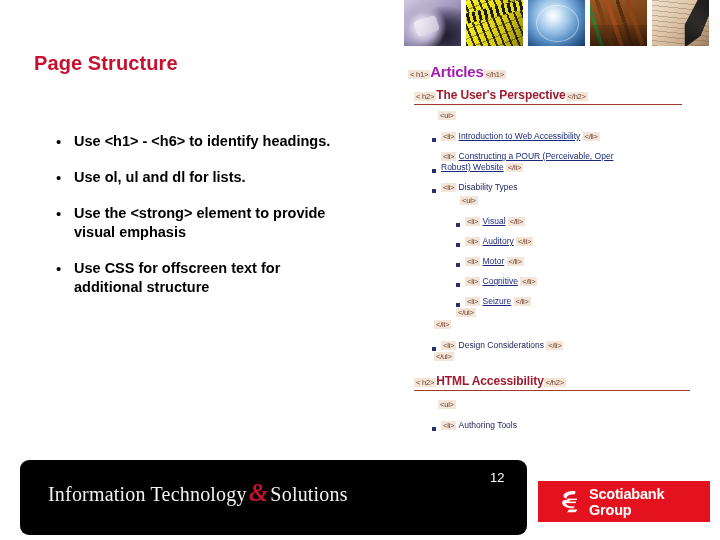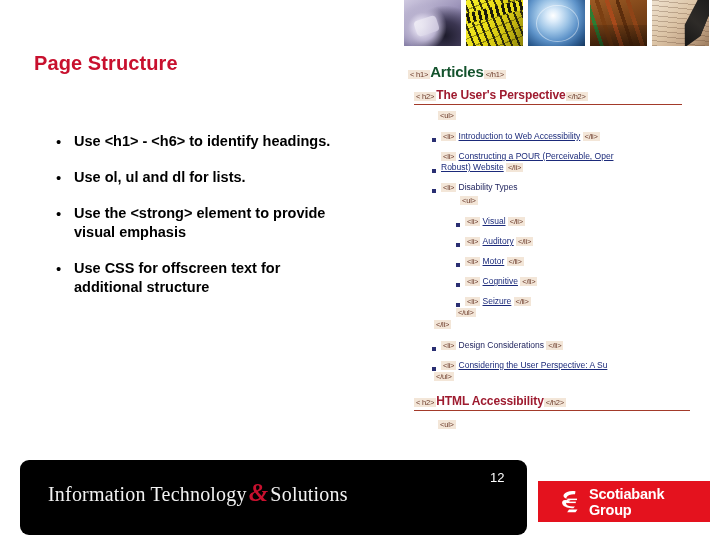--- a/index.html
+++ b/index.html
@@ -163,21 +163,21 @@
     font-size: 7.5px;
     padding: 0 2px;
     letter-spacing: -.2px;
   }
   .code-line { white-space: nowrap; line-height: 12px; }
 
   .h1-line { margin: 2px 0 0 4px; }
   .h1-title {
     font-size: 15px;
     font-weight: bold;
-    color: #14532d;
+    color: #a21caf;
     letter-spacing: -.2px;
   }
   .h2-block { margin: 8px 0 0 10px; }
   .h2-title {
     font-size: 12px;
     font-weight: bold;
     color: #9e1b2f;
     letter-spacing: -.1px;
     text-align: right;
   }
@@ -421,27 +421,20 @@
 
   <div class="li-row">
     <span class="sq"></span>
     <span class="li-body">
       <span class="tag">&lt;li&gt;</span>
       <span class="plain">Design Considerations</span>
       <span class="tag">&lt;/li&gt;</span>
     </span>
   </div>
 
-  <div class="li-row">
-    <span class="sq"></span>
-    <span class="li-body">
-      <span class="tag">&lt;li&gt;</span>
-      <span class="link">Considering the User Perspective: A Su</span>
-    </span>
-  </div>
 
   <div class="closing2 code-line">
     <span class="tag">&lt;/ul&gt;</span>
   </div>
 
   <div class="h2-block" style="margin-top:12px;">
     <div class="code-line">
       <span class="tag">&lt; h2&gt;</span><span class="h2-title">HTML Accessibility</span><span class="tag">&lt;/h2&gt;</span>
     </div>
     <div class="h2-rule short"></div>

